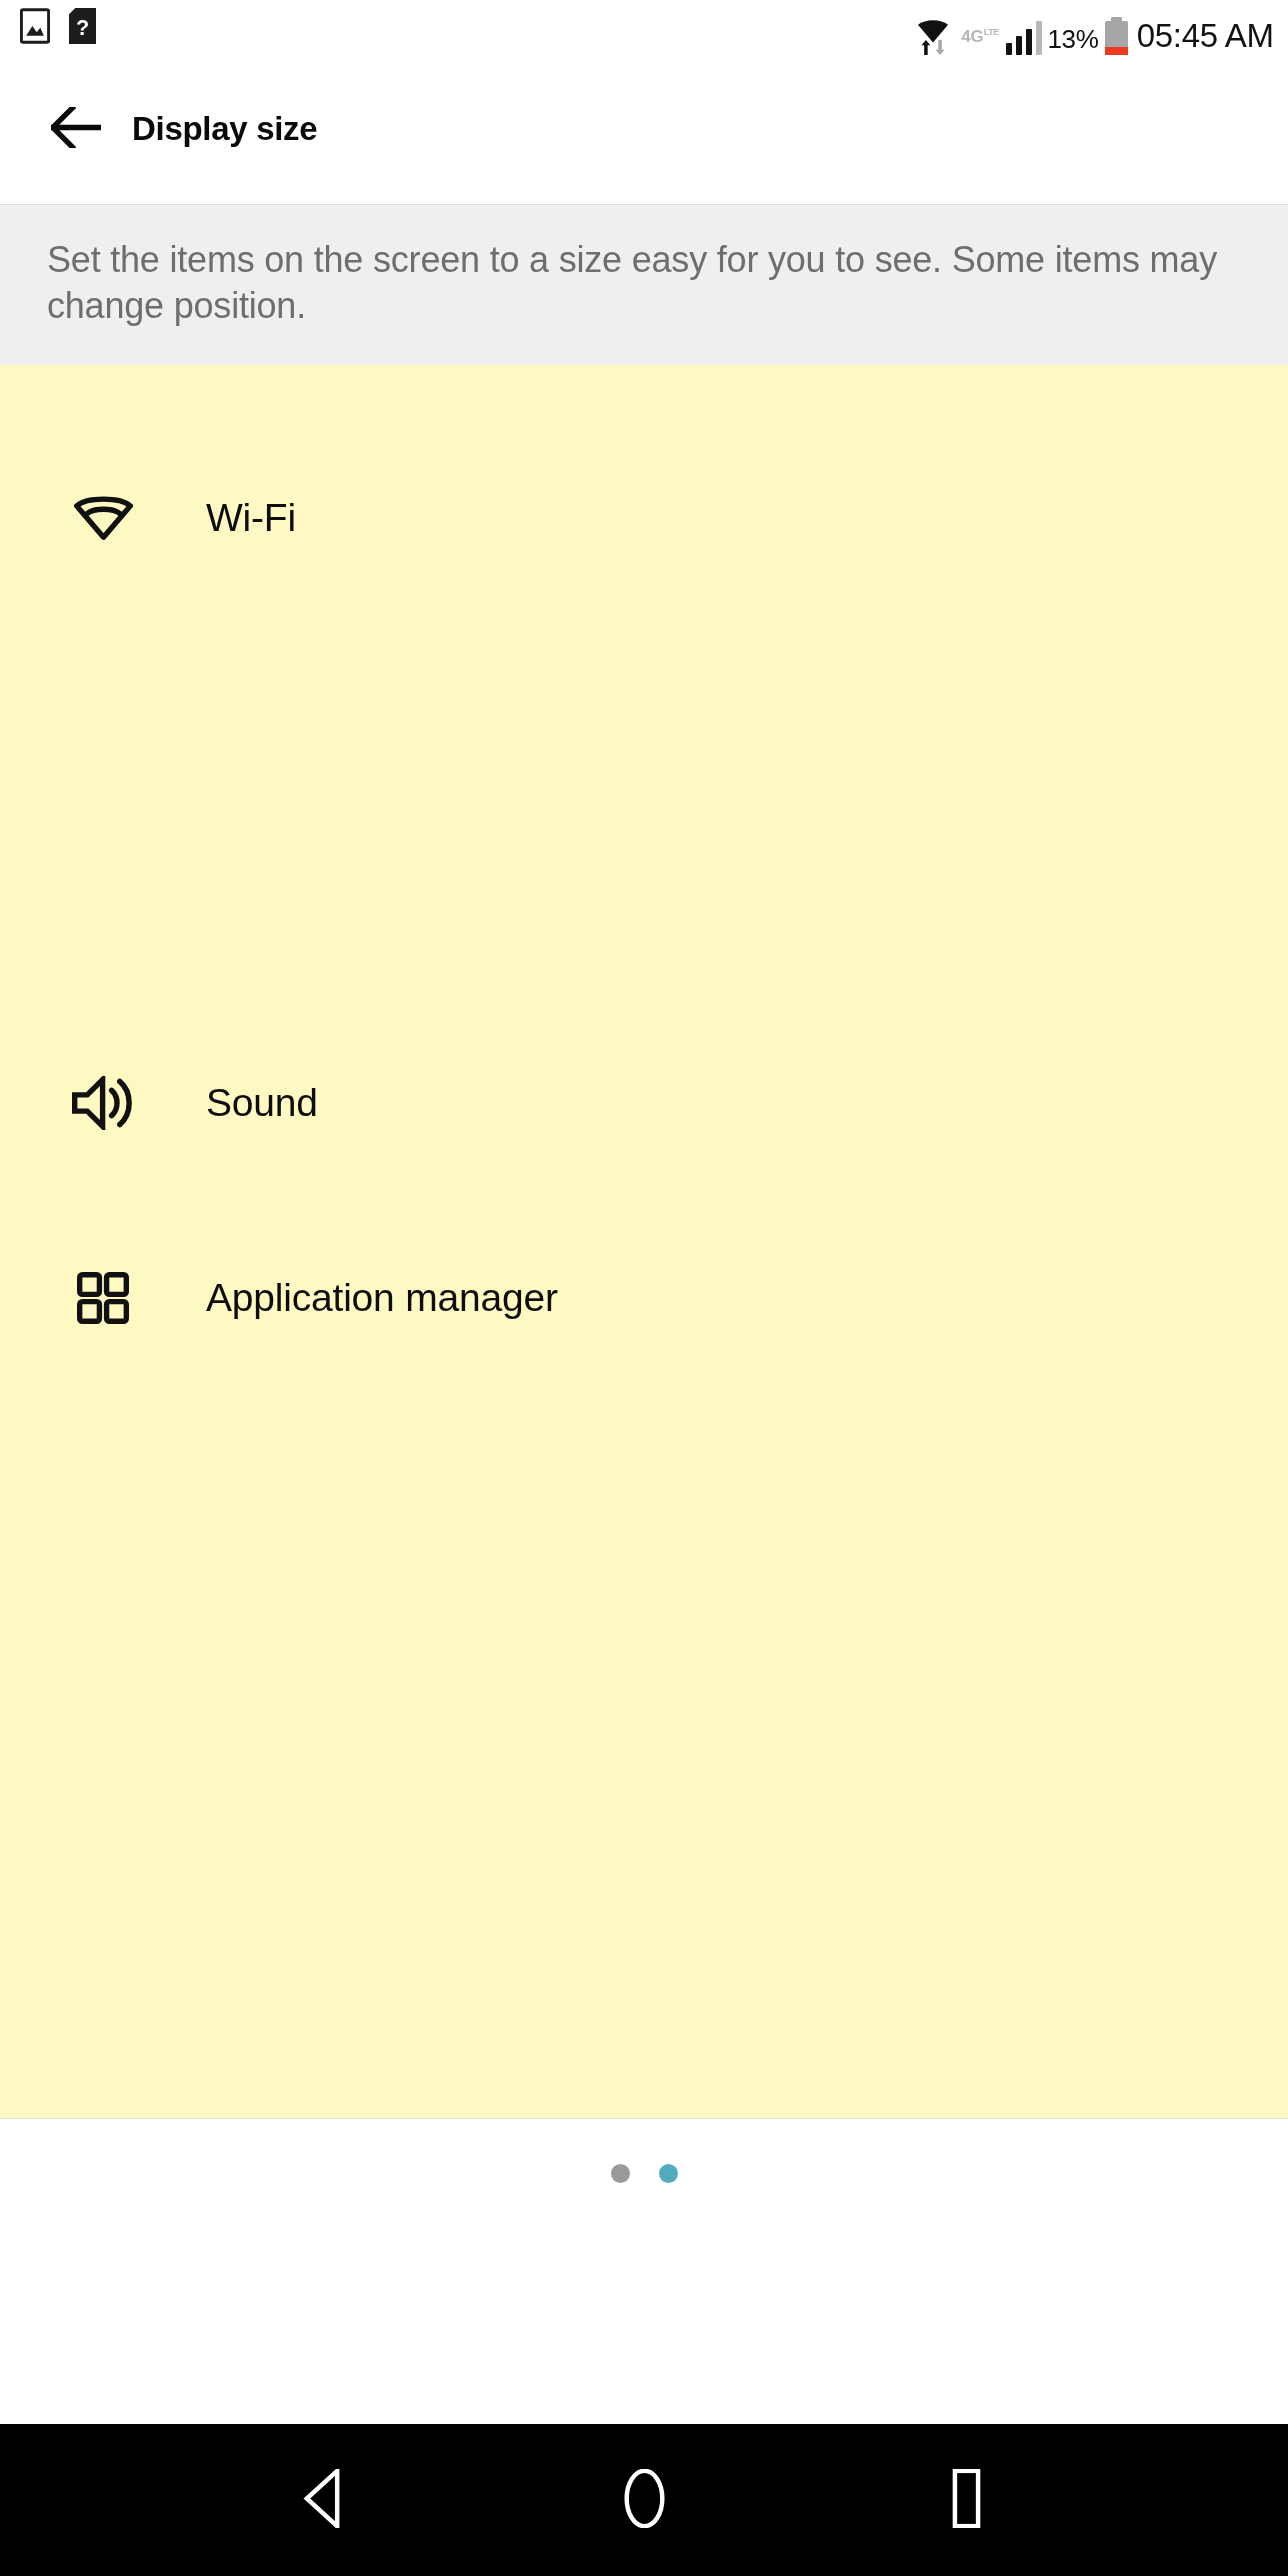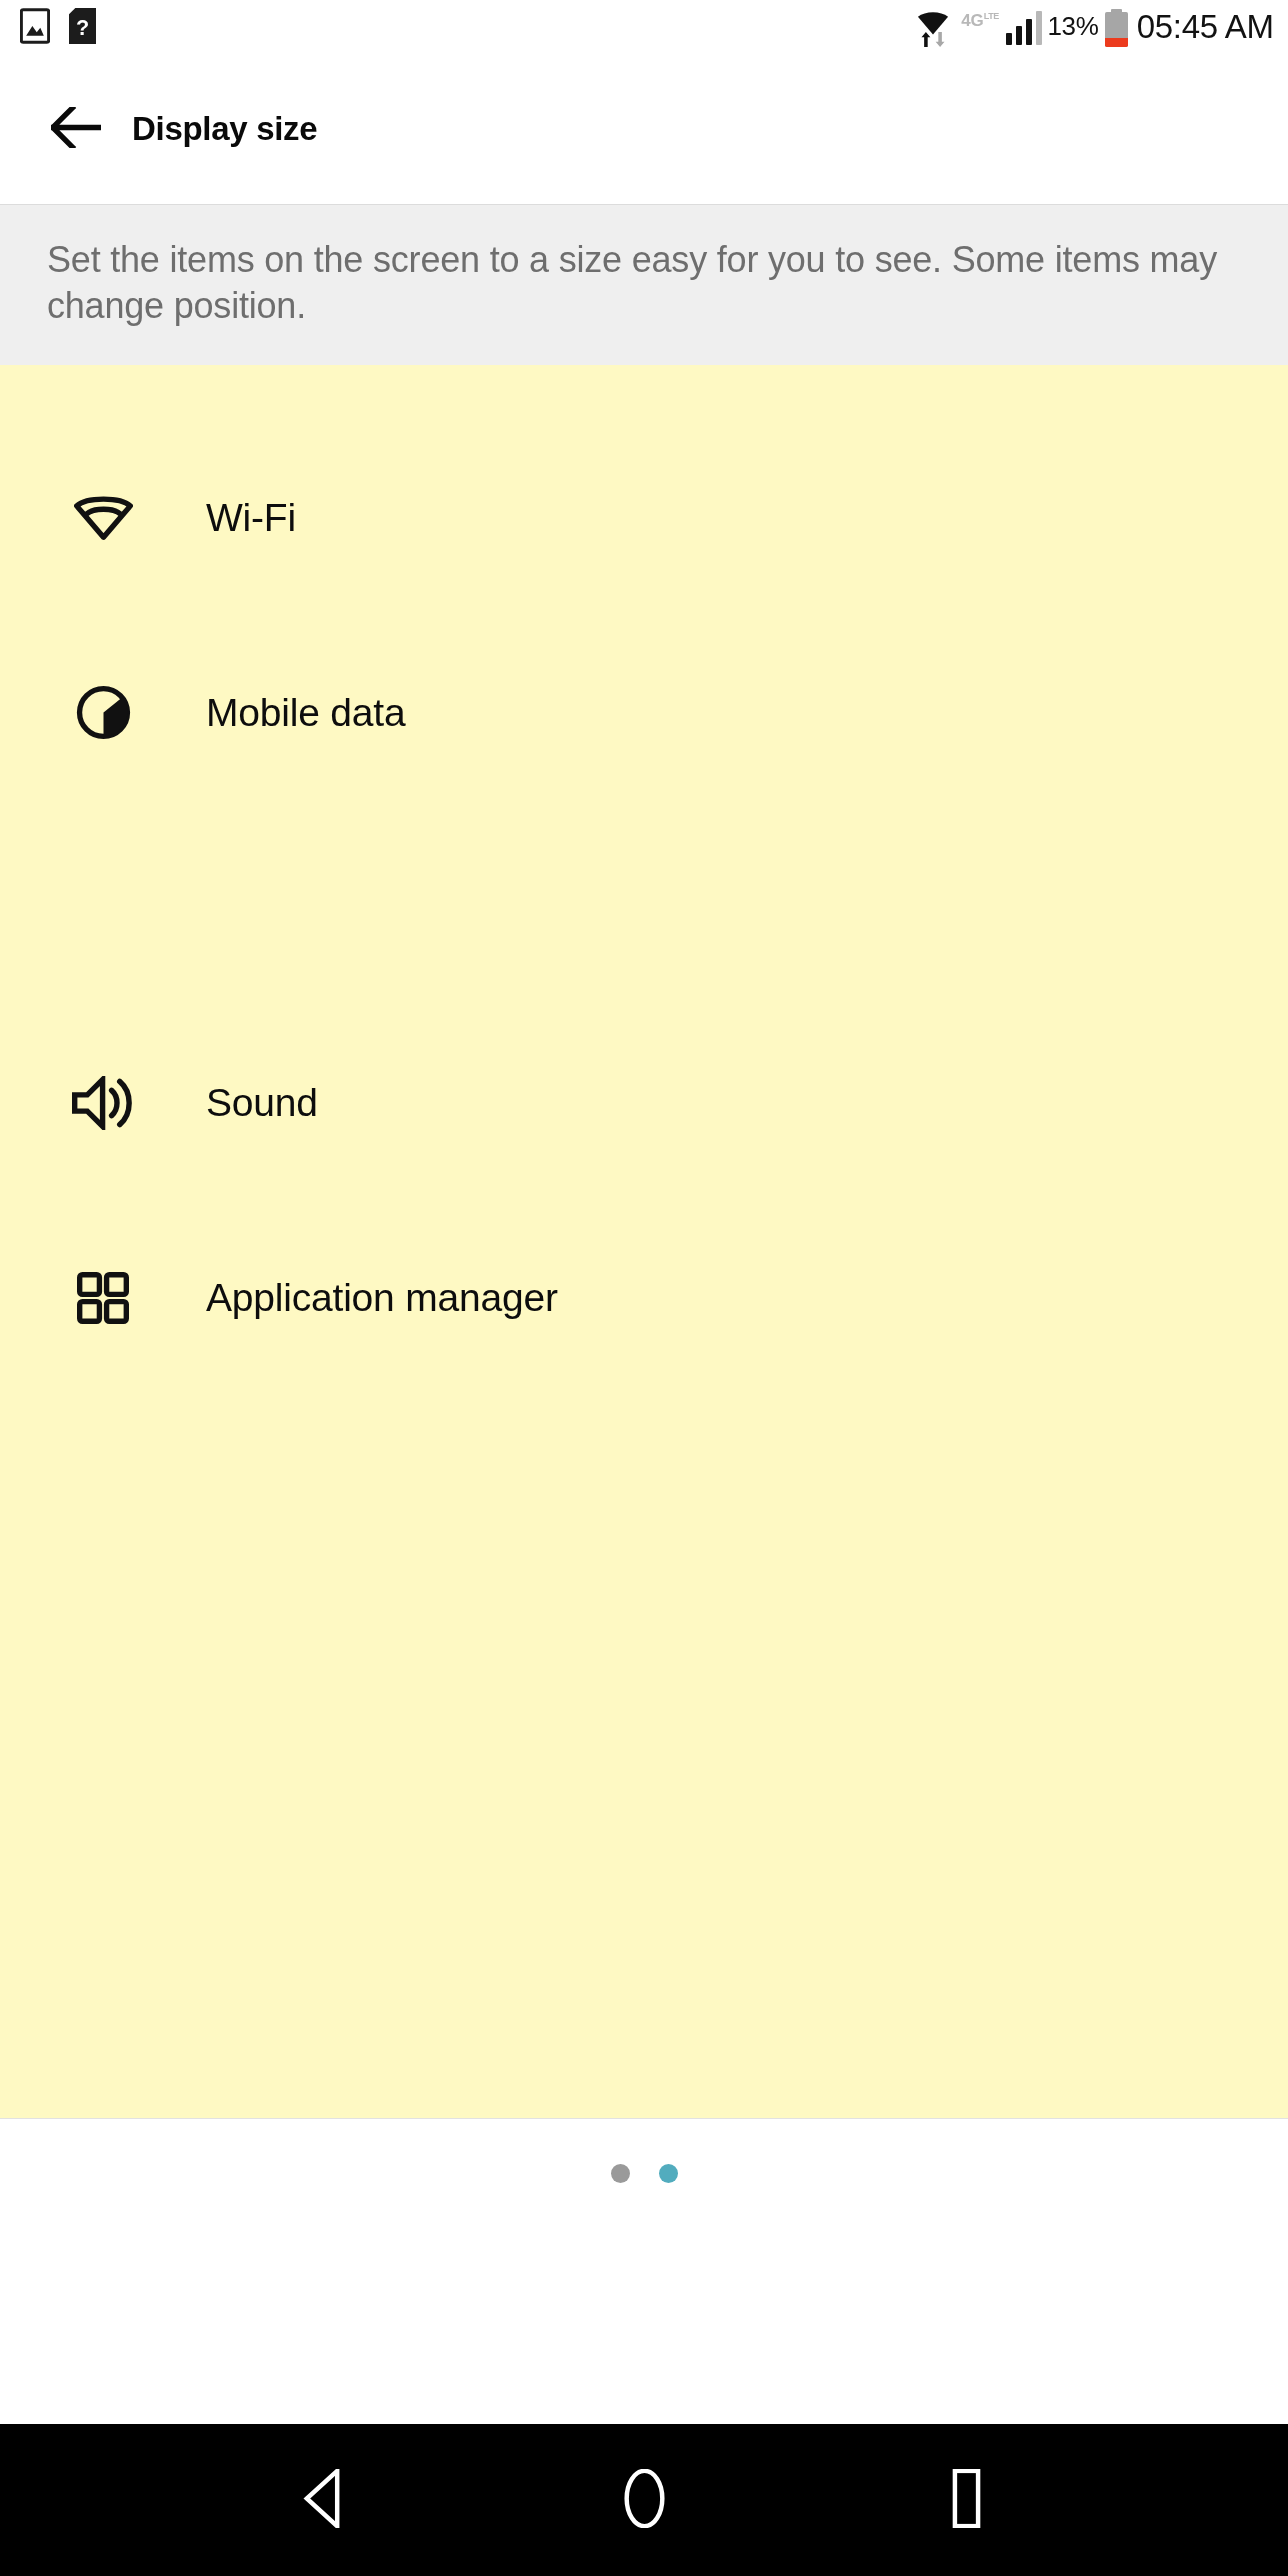--- a/index.html
+++ b/index.html
@@ -17,21 +17,21 @@
   #status-bar {
     position:absolute; left:0; top:0; width:1288px; height:55px;
     background:#ffffff;
   }
   #status-left {
     position:absolute; left:19.7px; top:0; height:55px;
     display:flex; align-items:center; gap:19.7px;
   }
   #status-right {
     position:absolute; right:14.3px; top:0; height:55px;
-    display:flex; align-items:center; gap:0px;
+    display:flex; align-items:flex-end; gap:0px;
   }
   .sb-pct {
     font-size:26px; font-weight:400; color:#121212; letter-spacing:-0.4px;
     line-height:1; margin-right:4.5px; padding-bottom:2.7px;
   }
   .sb-clock {
     font-size:33px; font-weight:400; color:#121212; letter-spacing:-0.3px;
     line-height:1; margin-left:9px; padding-bottom:2.7px;
   }
   .sb-4g {
@@ -206,29 +206,20 @@
     <div class="prow" style="top:55px">
       <div class="icon-wrap">
         <svg width="59" height="47" viewBox="0 0 66 52">
           <path d="M3 13 C14 3 52 3 63 13 L33 48 Z" fill="none" stroke="#111111" stroke-width="6" stroke-linejoin="round"></path>
           <path d="M14 22 C22 15 44 15 52 22" fill="none" stroke="#111111" stroke-width="6" stroke-linecap="round"></path>
         </svg>
       </div>
       <div class="plabel">Wi-Fi</div>
     </div>
 
-    <div class="prow" style="top:250px">
-      <div class="icon-wrap">
-        <svg width="55" height="55" viewBox="0 0 62 62">
-          <circle cx="31" cy="31" r="27" fill="none" stroke="#111111" stroke-width="6"></circle>
-          <path d="M31 31 L31 58 A27 27 0 0 0 52 14 Z" fill="#111111"></path>
-        </svg>
-      </div>
-      <div class="plabel">Mobile data</div>
-    </div>
 
 
     <div class="prow" style="top:640px">
       <div class="icon-wrap">
         <svg width="63" height="54" viewBox="0 0 70 60">
           <path d="M3 21 L17 21 L34 4 L34 56 L17 39 L3 39 Z" fill="none" stroke="#111111" stroke-width="6" stroke-linejoin="miter"></path>
           <path d="M44 16 C52 23 52 37 44 44" fill="none" stroke="#111111" stroke-width="6" stroke-linecap="round"></path>
           <path d="M53 6 C67 18 67 42 53 54" fill="none" stroke="#111111" stroke-width="6" stroke-linecap="round"></path>
         </svg>
       </div>

